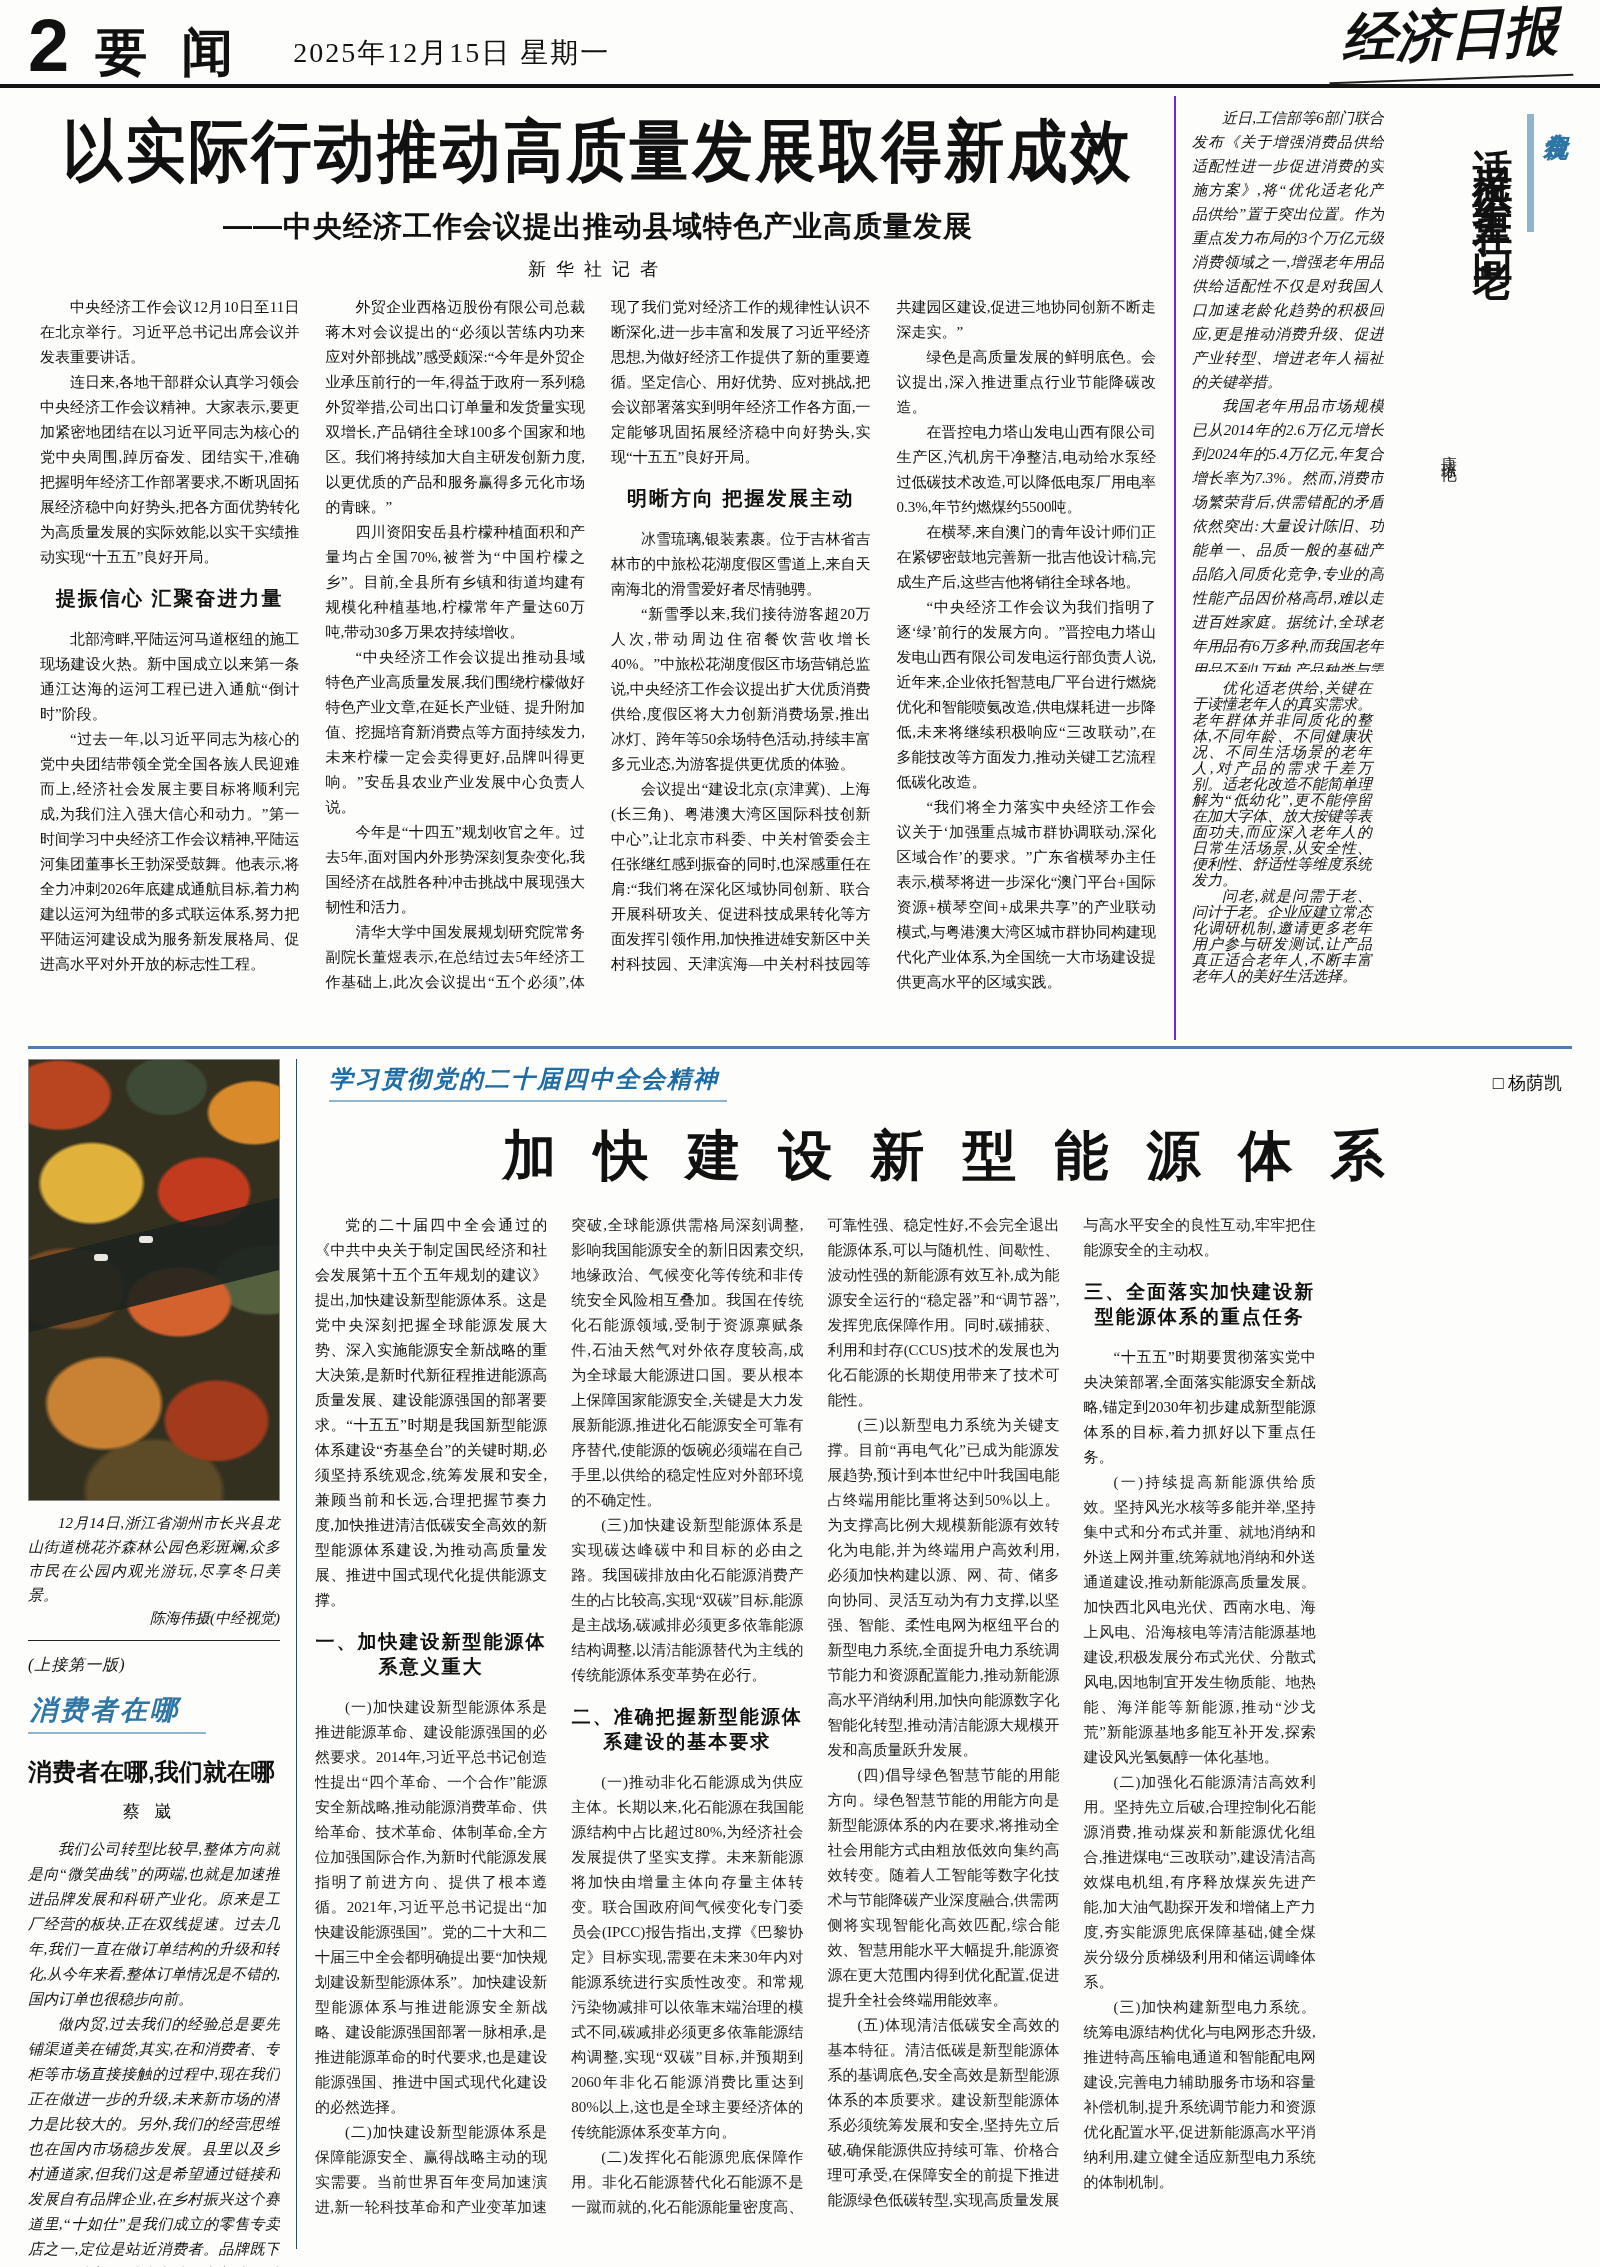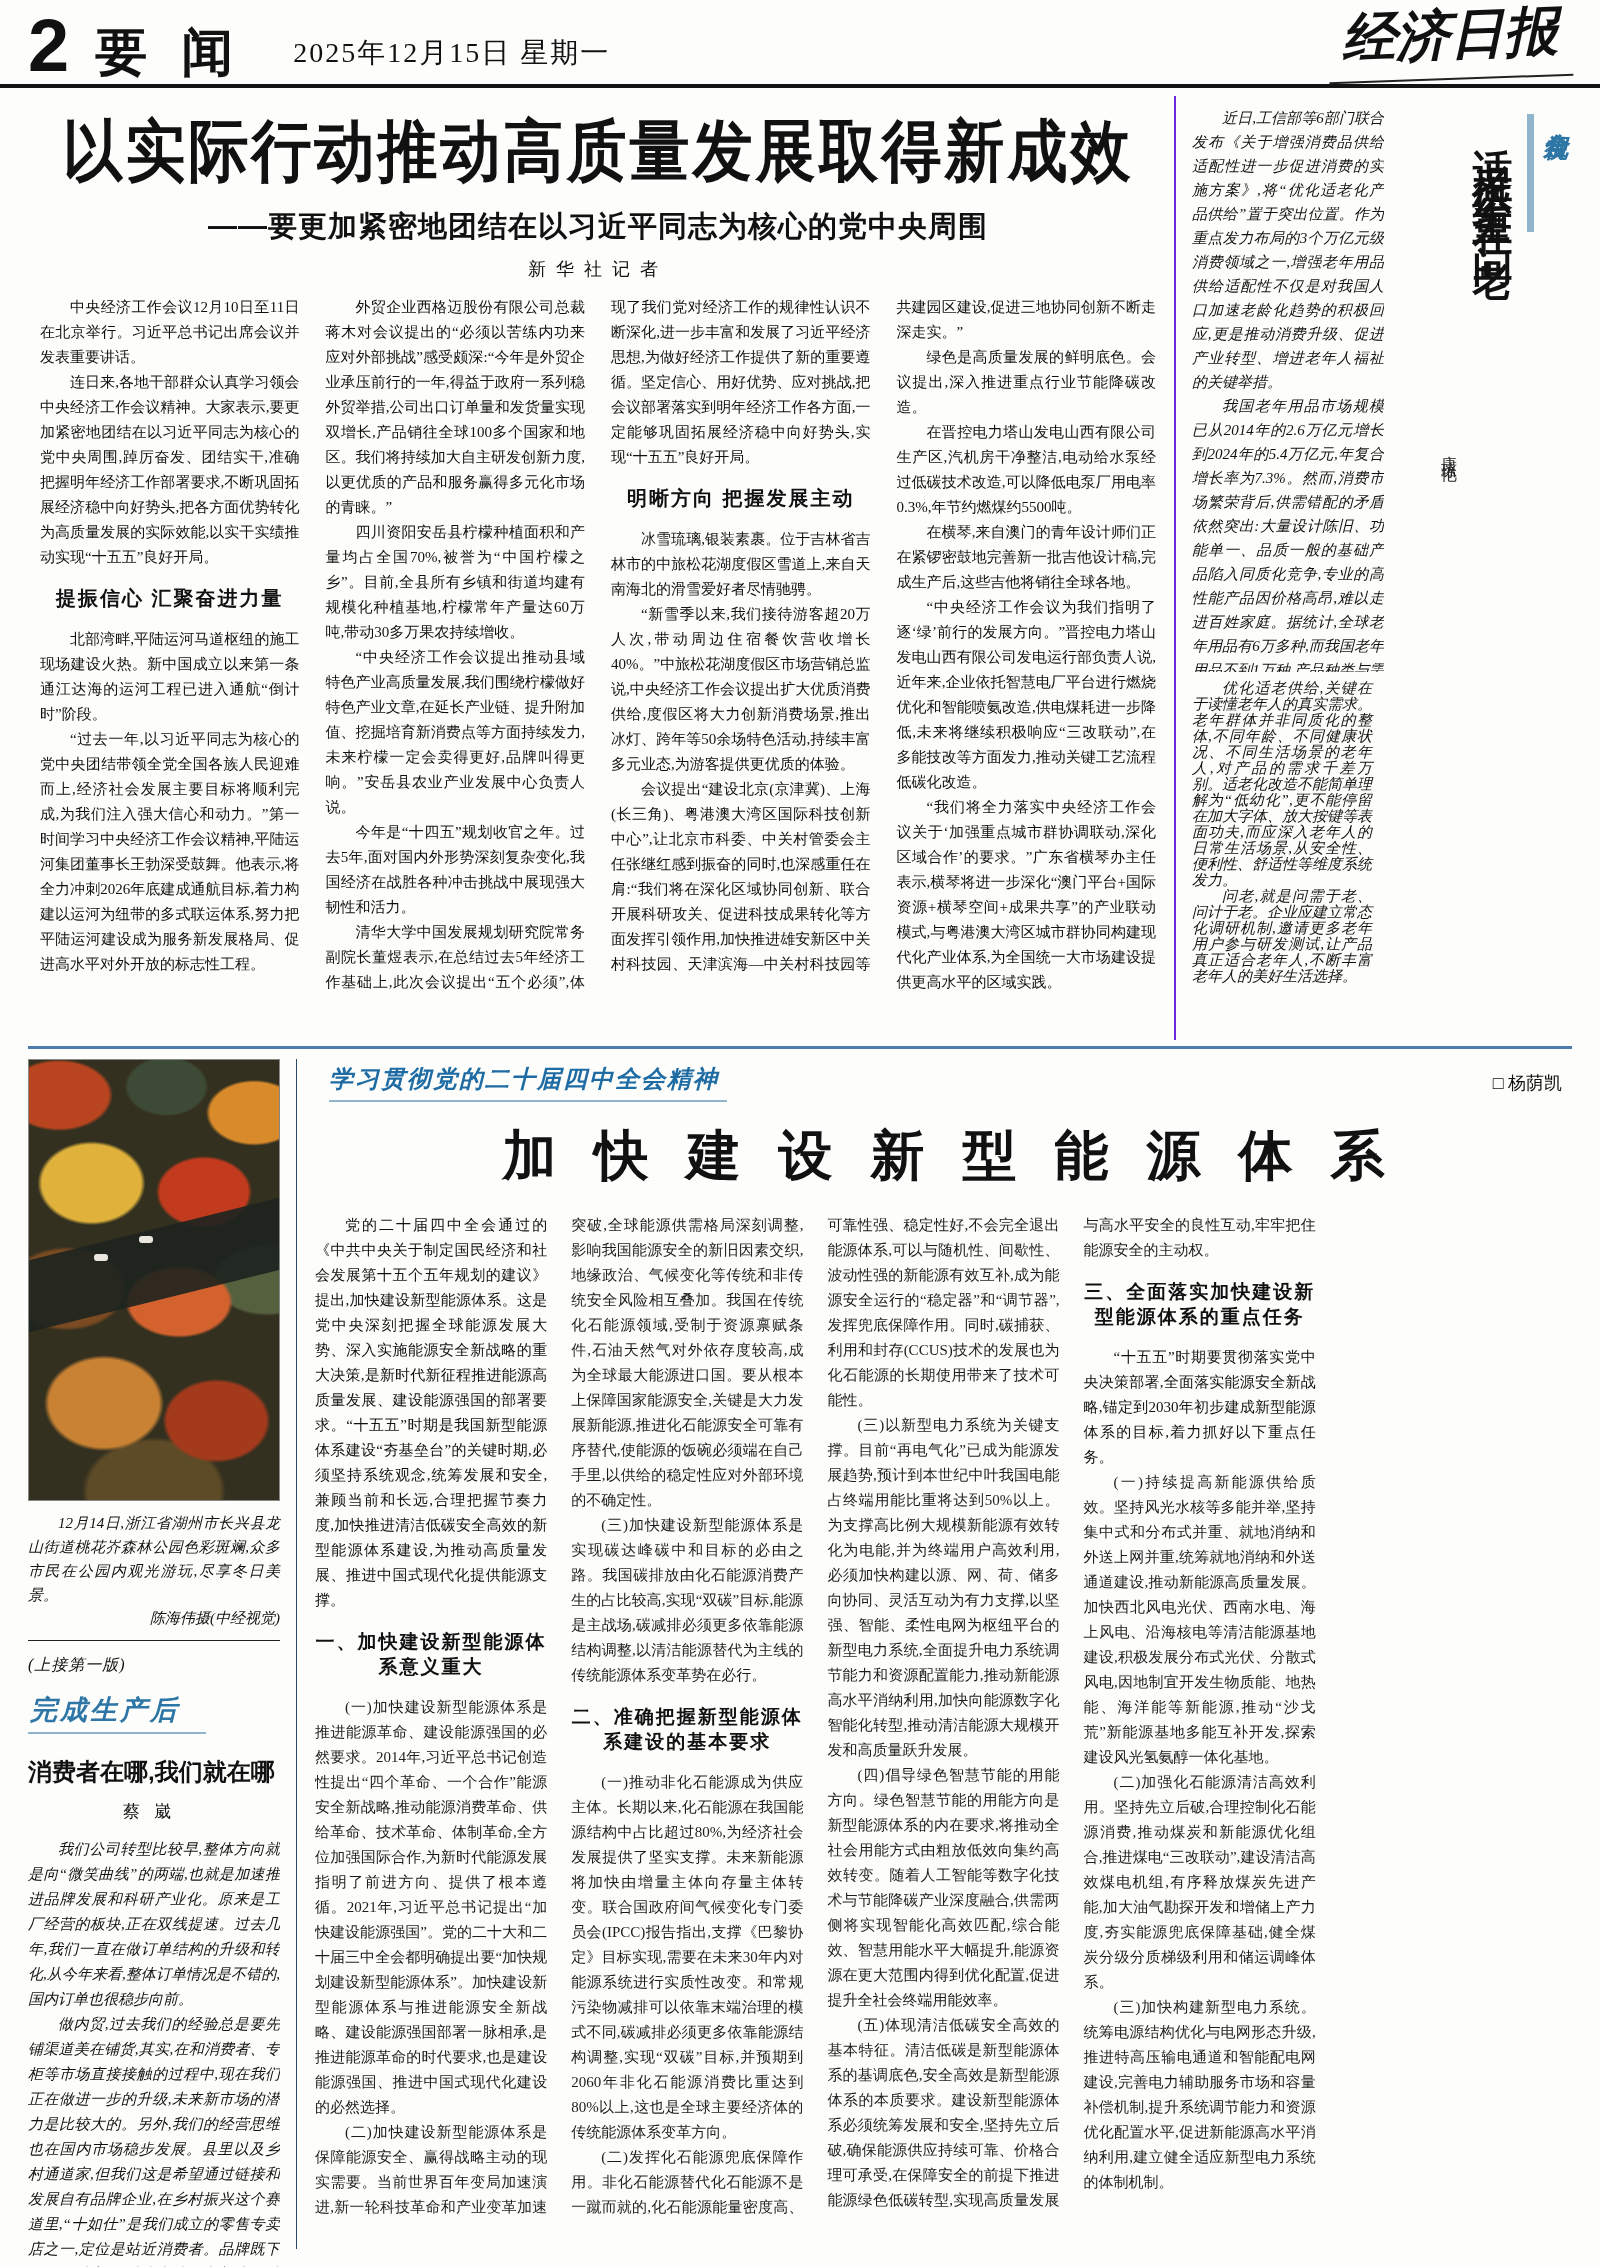--- a/index.html
+++ b/index.html
@@ -87,21 +87,21 @@
       <div class="pagenum">2</div>
       <div class="section-name">要闻</div>
       <div class="hdr-date">2025年12月15日  星期一</div>
     </div>
     <div class="masthead">经济日报</div>
   </div>
 
   <div class="main-top">
     <div class="lead">
       <h1 class="headline">以实际行动推动高质量发展取得新成效</h1>
-      <h2 class="subtitle">——要更加紧密地团结在以习近平同志为核心的党中央周围</h2>
+      <h2 class="subtitle">——中央经济工作会议提出推动县域特色产业高质量发展</h2>
       <div class="byline">新华社记者</div>
       <div class="lead-body">
           <p class="para">中央经济工作会议12月10日至11日在北京举行。习近平总书记出席会议并发表重要讲话。</p>
           <p class="para">连日来,各地干部群众认真学习领会中央经济工作会议精神。大家表示,要更加紧密地团结在以习近平同志为核心的党中央周围,踔厉奋发、团结实干,准确把握明年经济工作部署要求,不断巩固拓展经济稳中向好势头,把各方面优势转化为高质量发展的实际效能,以实干实绩推动实现“十五五”良好开局。</p>
           <h3 class="col-subhead">提振信心  汇聚奋进力量</h3>
           <p class="para">北部湾畔,平陆运河马道枢纽的施工现场建设火热。新中国成立以来第一条通江达海的运河工程已进入通航“倒计时”阶段。</p>
           <p class="para">“过去一年,以习近平同志为核心的党中央团结带领全党全国各族人民迎难而上,经济社会发展主要目标将顺利完成,为我们注入强大信心和动力。”第一时间学习中央经济工作会议精神,平陆运河集团董事长王勃深受鼓舞。他表示,将全力冲刺2026年底建成通航目标,着力构建以运河为纽带的多式联运体系,努力把平陆运河建设成为服务新发展格局、促进高水平对外开放的标志性工程。</p>
           <p class="para">外贸企业西格迈股份有限公司总裁蒋木对会议提出的“必须以苦练内功来应对外部挑战”感受颇深:“今年是外贸企业承压前行的一年,得益于政府一系列稳外贸举措,公司出口订单量和发货量实现双增长,产品销往全球100多个国家和地区。我们将持续加大自主研发创新力度,以更优质的产品和服务赢得多元化市场的青睐。”</p>
           <p class="para">四川资阳安岳县柠檬种植面积和产量均占全国70%,被誉为“中国柠檬之乡”。目前,全县所有乡镇和街道均建有规模化种植基地,柠檬常年产量达60万吨,带动30多万果农持续增收。</p>
           <p class="para">“中央经济工作会议提出推动县域特色产业高质量发展,我们围绕柠檬做好特色产业文章,在延长产业链、提升附加值、挖掘培育新消费点等方面持续发力,未来柠檬一定会卖得更好,品牌叫得更响。”安岳县农业产业发展中心负责人说。</p>
@@ -144,21 +144,21 @@
     <div class="left-col">
       <div class="photo">
         <div class="river"></div>
         <div class="boat b1"></div>
         <div class="boat b2"></div>
       </div>
       <div class="photo-caption">12月14日,浙江省湖州市长兴县龙山街道桃花岕森林公园色彩斑斓,众多市民在公园内观光游玩,尽享冬日美景。</div>
       <div class="photo-credit">陈海伟摄(中经视觉)</div>
       <hr class="thin-rule">
       <div class="jump-note">(上接第一版)</div>
-      <div class="col-label">完成生产后</div>
+      <div class="col-label">消费者在哪</div>
       <h3 class="jump-headline">消费者在哪,我们就在哪</h3>
       <div class="jump-author">蔡崴</div>
       <div class="jump-body">
           <p class="para">我们公司转型比较早,整体方向就是向“微笑曲线”的两端,也就是加速推进品牌发展和科研产业化。原来是工厂经营的板块,正在双线提速。过去几年,我们一直在做订单结构的升级和转化,从今年来看,整体订单情况是不错的,国内订单也很稳步向前。</p>
           <p class="para">做内贸,过去我们的经验总是要先铺渠道美在铺货,其实,在和消费者、专柜等市场直接接触的过程中,现在我们正在做进一步的升级,未来新市场的潜力是比较大的。另外,我们的经营思维也在国内市场稳步发展。县里以及乡村通道家,但我们这是希望通过链接和发展自有品牌企业,在乡村振兴这个赛道里,“十如仕”是我们成立的零售专卖店之一,定位是站近消费者。品牌既下沉到县域市场,以线上精细生主,我们从设计什么样子都及时知道,现在基本全渠道布局就位。这两我们的直播也非常成熟,但是我们希望老消费者在哪,我们就在哪。</p>
         </div>
     </div>
 
     <div class="feature">
       <div class="feature-top">

